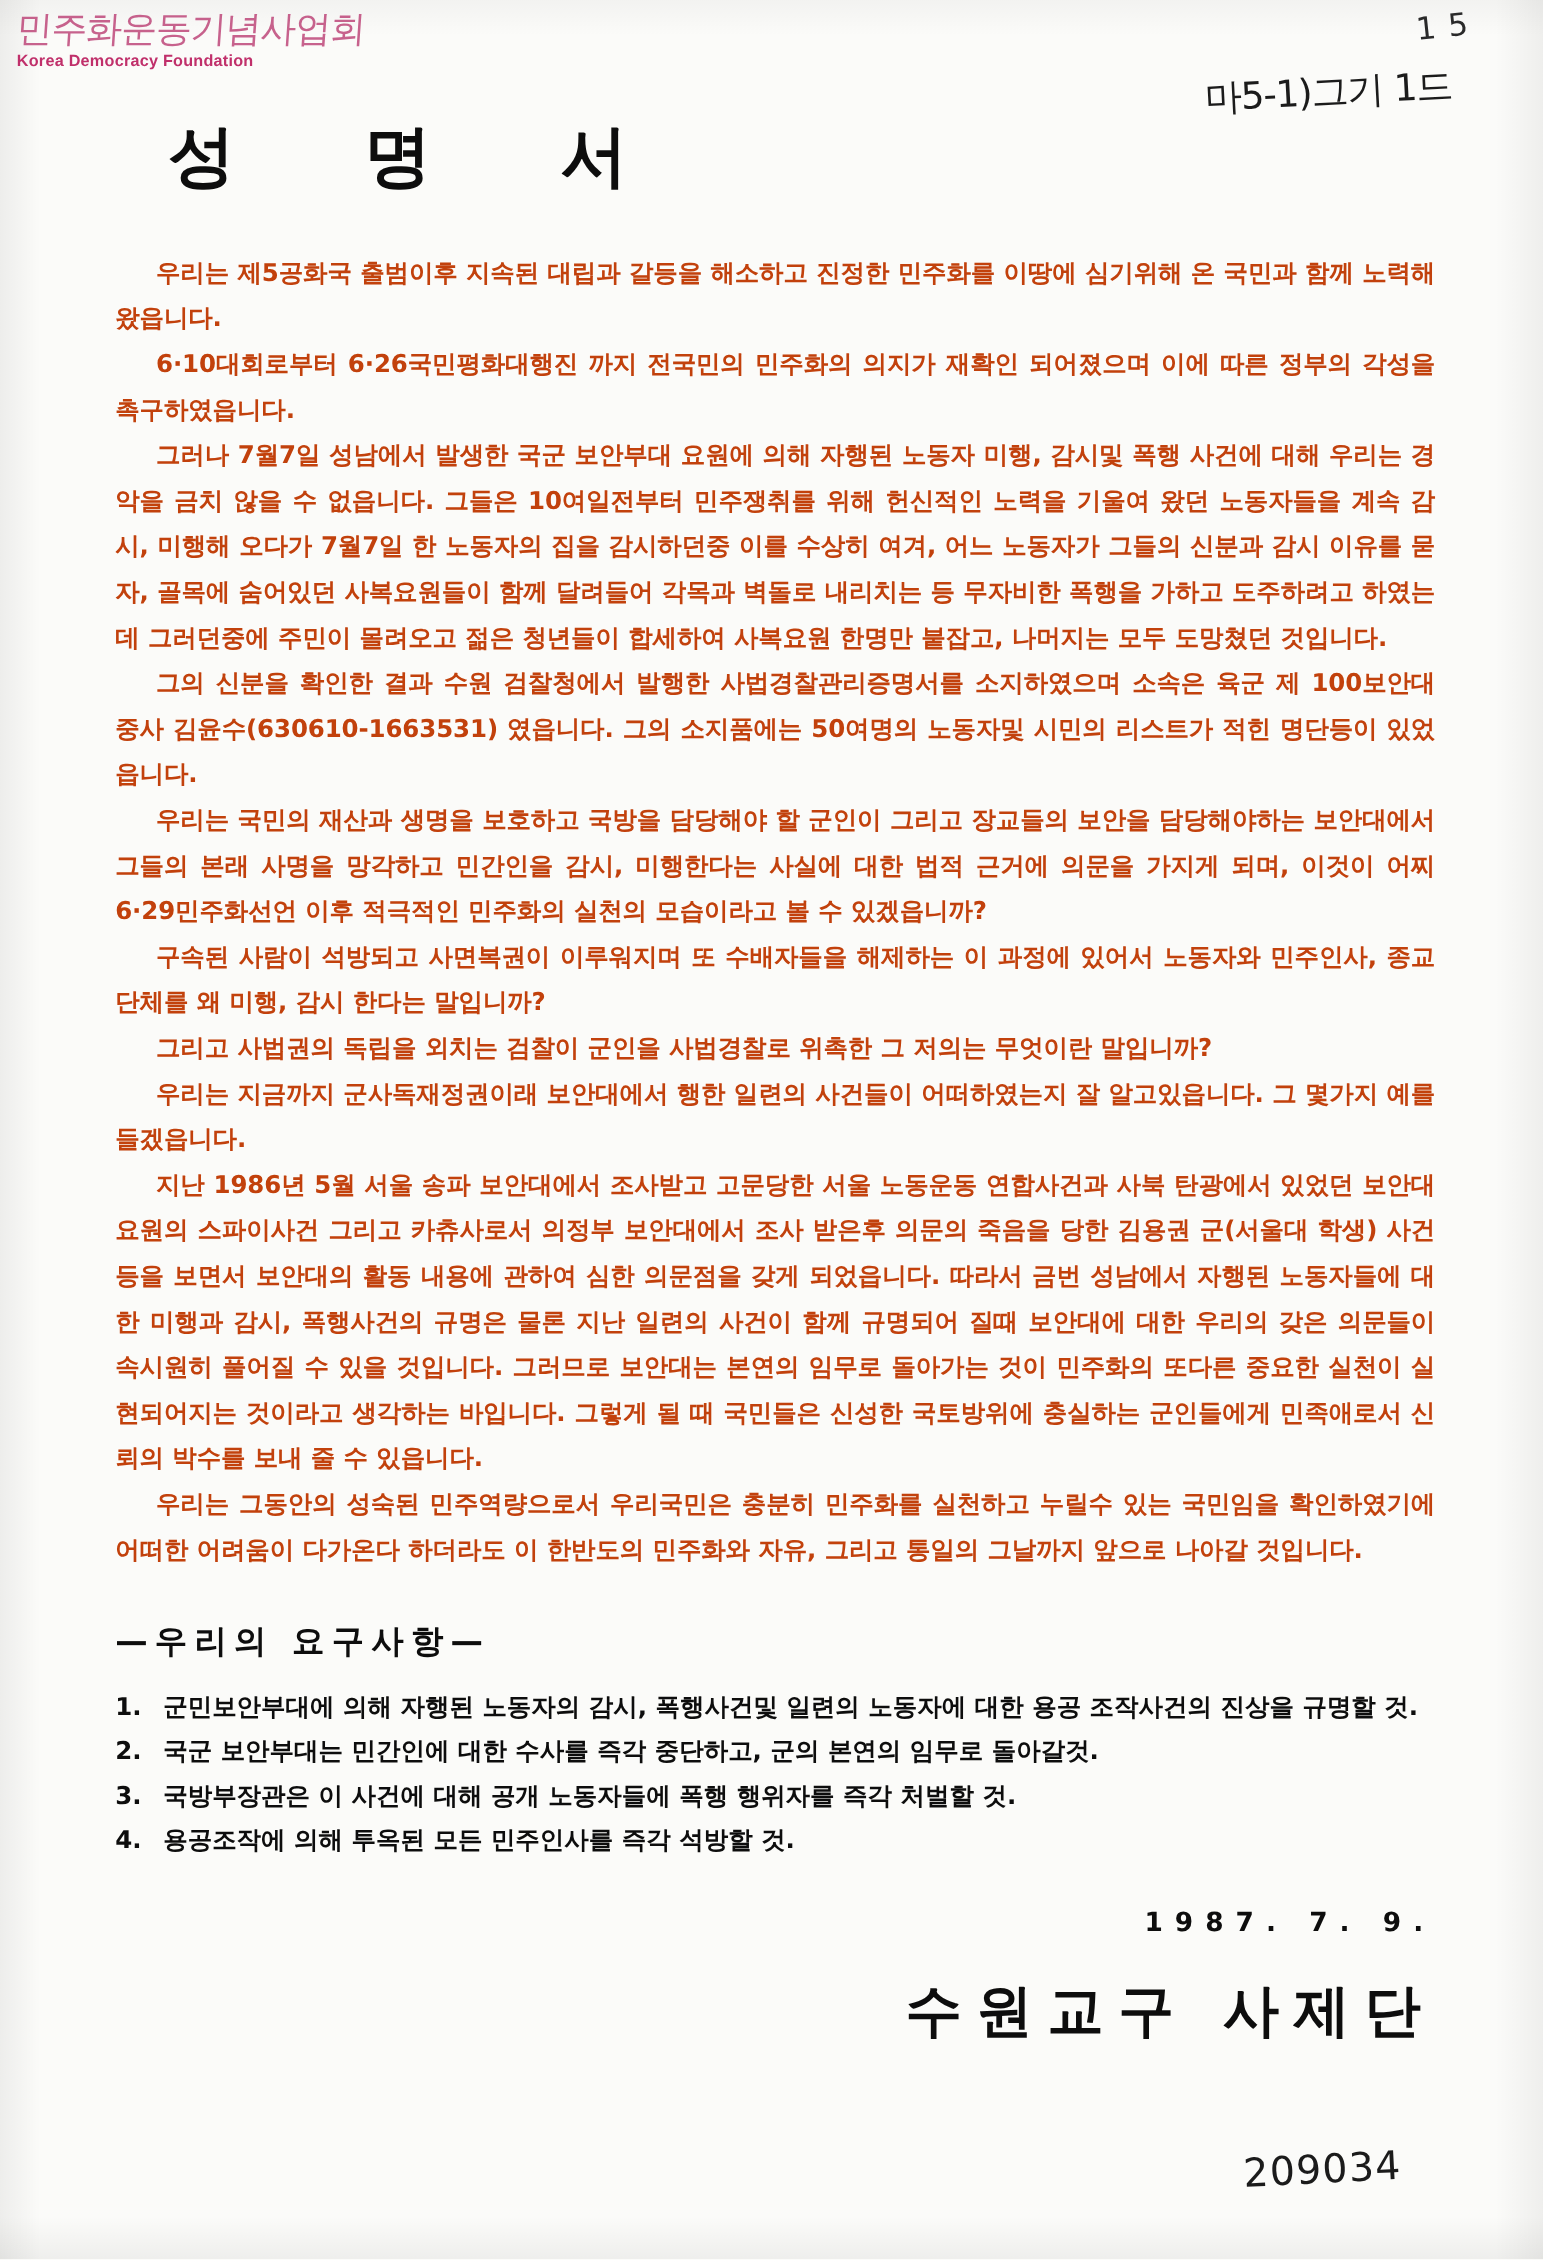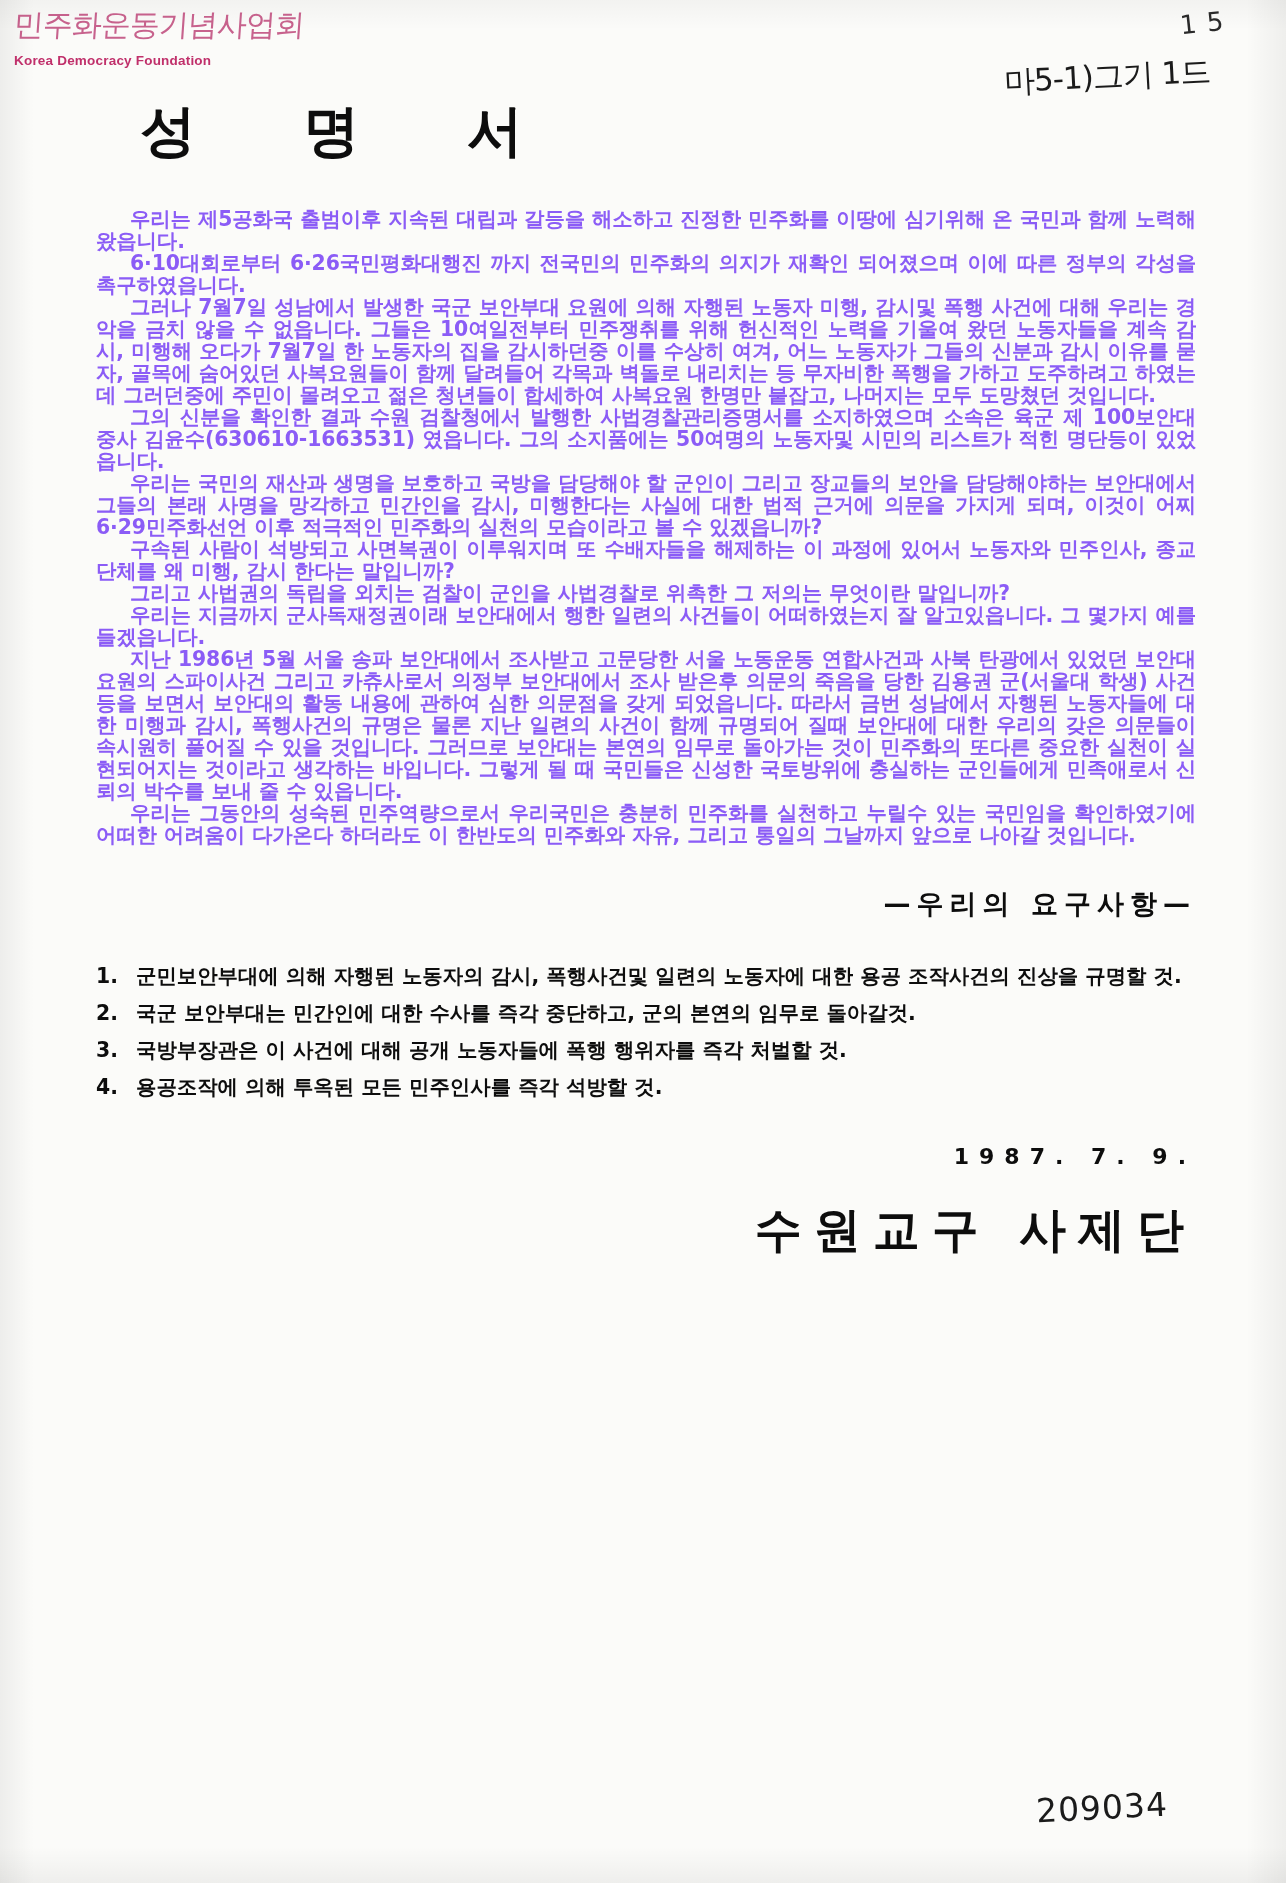--- a/index.html
+++ b/index.html
@@ -44,21 +44,21 @@
     white-space: nowrap;
     transform: skewX(-4deg);
     line-height: 1.1;
   }
   .kdf-stamp .kdf-english {
     font-family: "Liberation Sans", sans-serif;
     font-weight: bold;
     font-size: 13.5px;
     color: #c0306b;
     letter-spacing: .2px;
-    margin-top: 12px;
+    margin-top: 2px;
   }
   
   .hand {
     position: absolute;
     font-family: "DejaVu Sans", sans-serif;
     color: #1b1b1b;
     white-space: nowrap;
   }
   .hand-page-no {
     top: 8px;
@@ -96,37 +96,37 @@
     font-weight: bold;
     font-size: 56px;
     letter-spacing: 44px;
     padding-left: 44px;
     margin: 0 0 46px 0;
     line-height: 1.1;
   }
   .body-text {
     font-family: "DejaVu Sans", sans-serif;
     font-size: 20.4px;
-    line-height: 22px;
+    line-height: 38px;
     text-align: justify;
     letter-spacing: -0.1px;
-    color: #8b5cf6;
+    color: #c2410c;
     font-weight: 600;
   }
   .body-text p {
     margin: 0;
     text-indent: 34px;
   }
   .demands-title {
-    text-align: right;
+    text-align: left;
     font-family: "DejaVu Sans", sans-serif;
     font-weight: bold;
     font-size: 27px;
     letter-spacing: 6px;
-    margin: 40px 0 38px 0;
+    margin: 40px 0 20px 0;
   }
   .demands {
     font-family: "DejaVu Sans", sans-serif;
     font-size: 20.4px;
     line-height: 33px;
     font-weight: 600;
     margin: 0;
     padding: 0;
     list-style: none;
   }

